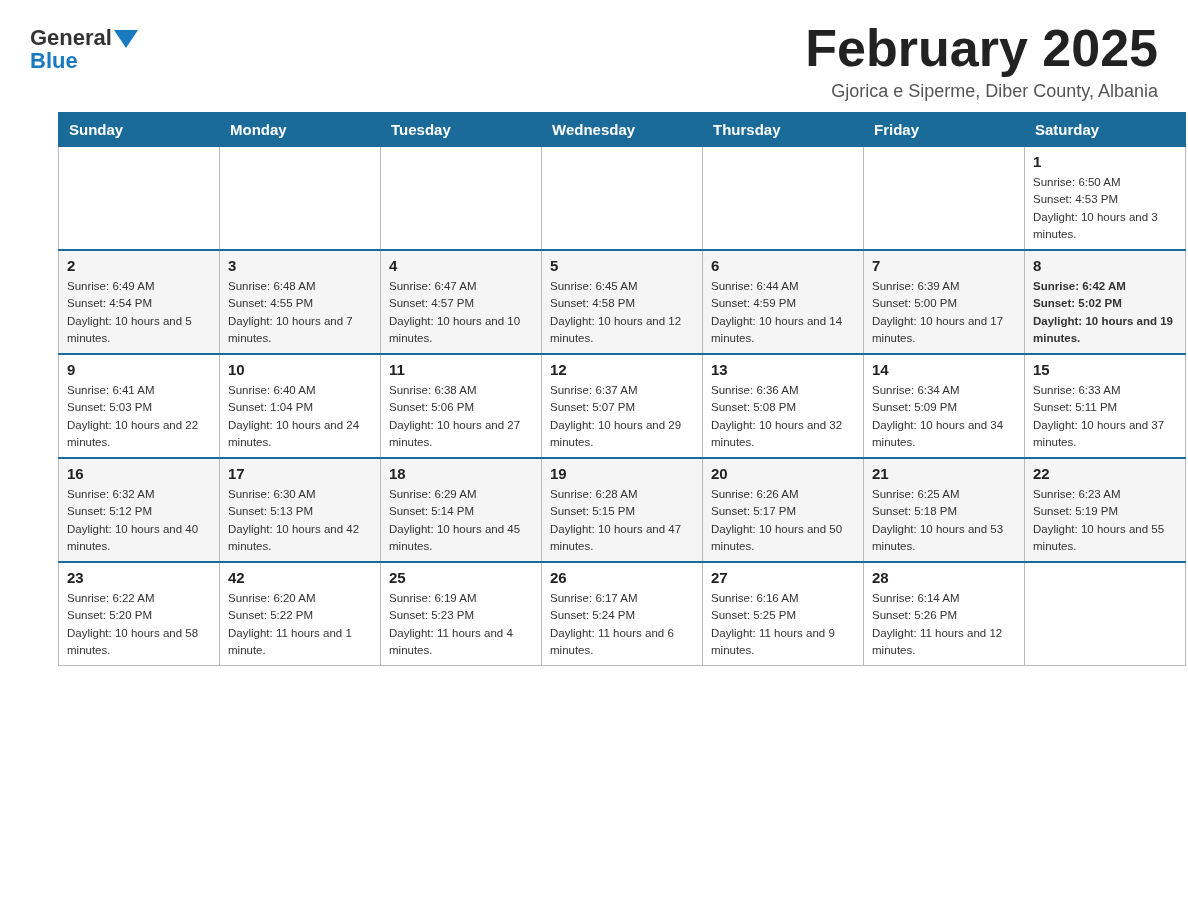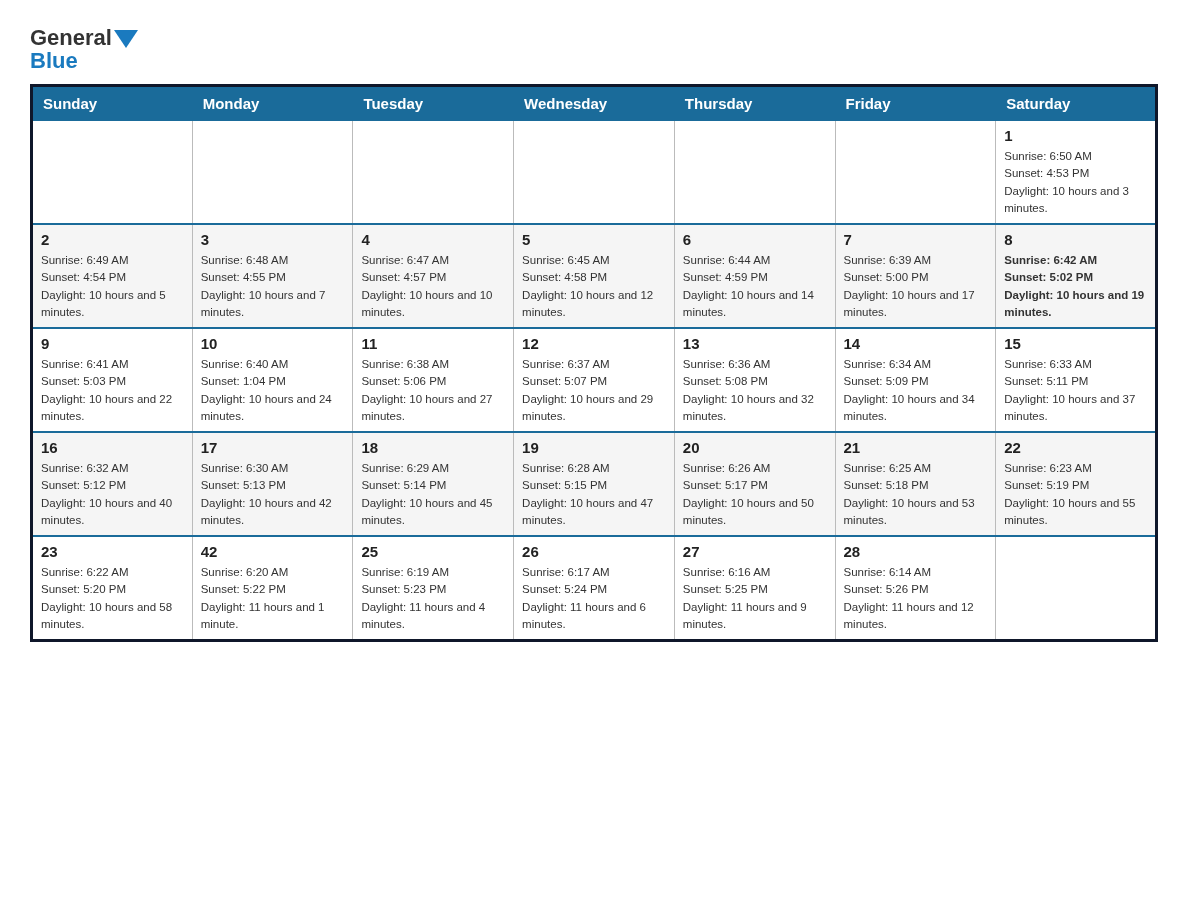--- a/index.html
+++ b/index.html
@@ -55,22 +55,23 @@
       line-height: 1.1;
     }
     .subtitle {
       font-size: 18px;
       color: #555;
       margin-top: 4px;
     }
     .calendar {
       width: 100%;
       border-collapse: collapse;
-      border: 3px solid #0f172a;
+      border: 1px solid #0f172a;
       margin-top: 10px;
+      margin-left: 28px;
     }
     .calendar th {
       background: #1a6b9a;
       color: #fff;
       font-size: 15px;
       font-weight: bold;
       padding: 8px 10px;
       text-align: left;
       border: 1px solid #1a6b9a;
     }
@@ -109,20 +110,24 @@
 </head>
 <body>
 
 <div class="header">
   <div class="logo">
     <div class="logo-general">
       <span>General</span>
         <span class="arrow"></span>
     </div>
     <div class="logo-blue">Blue</div>
+  </div>
+  <div class="title-section">
+    <div class="month-title">February 2025</div>
+    <div class="subtitle">Gjorica e Siperme, Diber County, Albania</div>
   </div>
 </div>
 
 <table class="calendar">
   <thead>
     <tr>
     <th>Sunday</th>
         <th>Monday</th>
         <th>Tuesday</th>
         <th>Wednesday</th>

